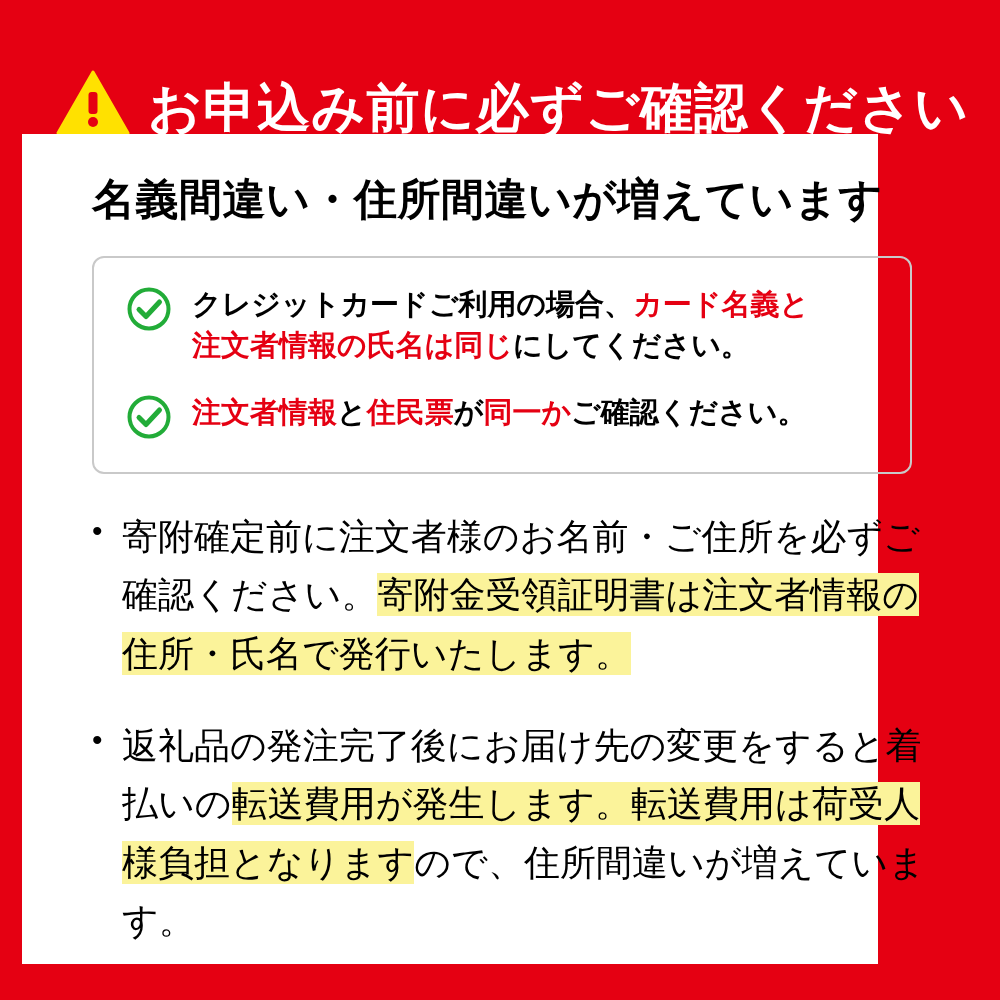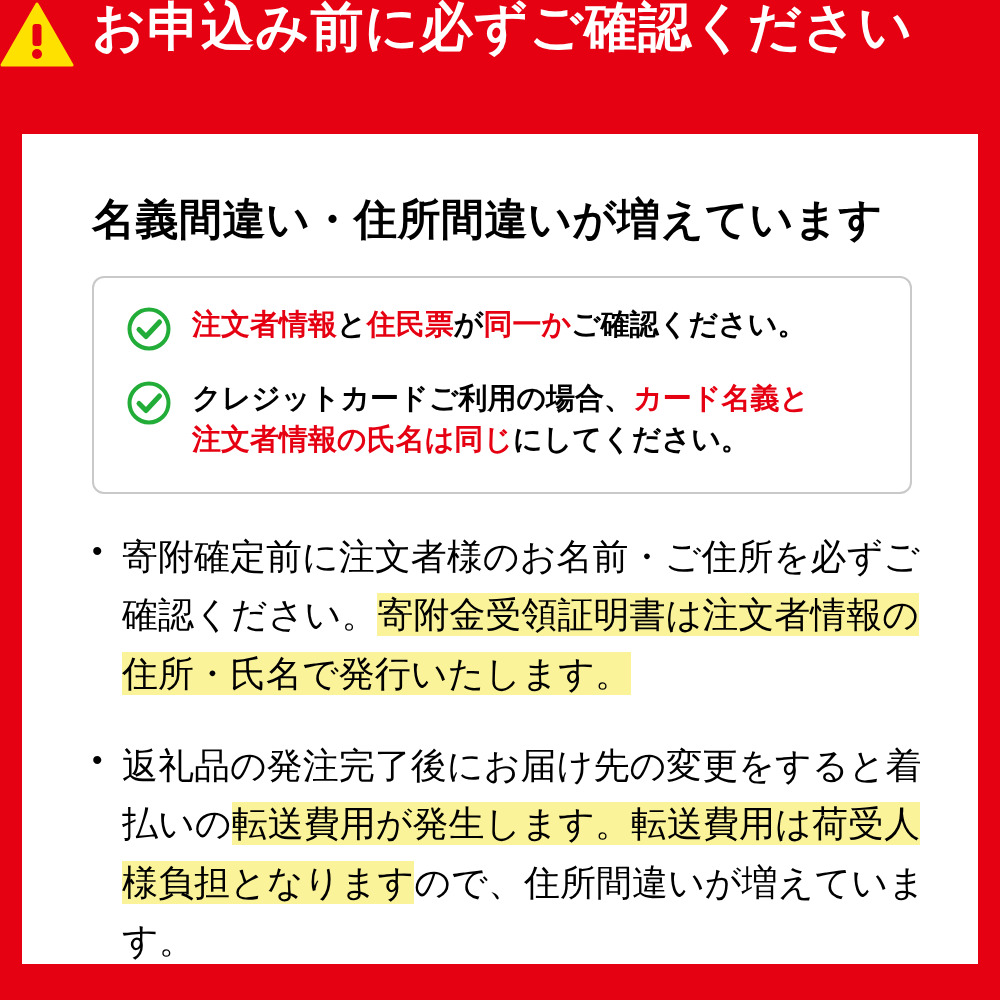--- a/index.html
+++ b/index.html
@@ -19,21 +19,22 @@
     height: 1000px;
     background: #e50012;
     box-sizing: border-box;
     padding: 0;
     overflow: hidden;
   }
   
   .banner {
     height: 134px;
     display: flex;
-    align-items: flex-start;
+    align-items: flex-end;
+    padding-left: 56px;
     box-sizing: border-box;
   }
   .warn-icon {
     width: 74px;
     height: 66px;
     flex: 0 0 auto;
     margin-right: 18px;
     position: relative;
     top: 2px;
   }
@@ -43,25 +44,25 @@
     font-weight: bold;
     letter-spacing: 1px;
     line-height: 1;
     white-space: nowrap;
   }
   
   .card {
     position: absolute;
     left: 22px;
     top: 134px;
-    width: 956px;
+    width: 856px;
     height: 830px;
     background: #ffffff;
     box-sizing: border-box;
-    padding: 44px 44px 0 44px;
+    padding: 24px 44px 0 44px;
   }
   .card-heading {
     font-size: 43px;
     font-weight: bold;
     color: #000000;
     letter-spacing: 0.5px;
     line-height: 1.2;
     margin: 16px 0 0 26px;
     white-space: nowrap;
   }
@@ -149,32 +150,32 @@
     <div class="card-heading">名義間違い・住所間違いが増えています</div>
 
     <div class="checkbox-panel">
 
       <div class="check-row">
         <svg class="check-icon" viewBox="0 0 46 46" aria-hidden="true">
           <circle cx="23" cy="23" r="19.5" fill="none" stroke="#22ac38" stroke-width="4"></circle>
           <path d="M13 23.5 L20 30.5 L33.5 16" fill="none" stroke="#22ac38" stroke-width="5" stroke-linecap="round" stroke-linejoin="round"></path>
         </svg>
         <div class="check-text">
-          <span class="red">注文者情報</span><span>と</span><span class="red">住民票</span><span>が</span><span class="red">同一か</span><span>ご確認ください。</span>
+          <span>クレジットカードご利用の場合、</span><span class="red">カード名義と</span><br>
+          <span class="red">注文者情報の氏名は同じ</span><span>にしてください。</span>
         </div>
       </div>
 
       <div class="check-row">
         <svg class="check-icon" viewBox="0 0 46 46" aria-hidden="true">
           <circle cx="23" cy="23" r="19.5" fill="none" stroke="#22ac38" stroke-width="4"></circle>
           <path d="M13 23.5 L20 30.5 L33.5 16" fill="none" stroke="#22ac38" stroke-width="5" stroke-linecap="round" stroke-linejoin="round"></path>
         </svg>
         <div class="check-text">
-          <span>クレジットカードご利用の場合、</span><span class="red">カード名義と</span><br>
-          <span class="red">注文者情報の氏名は同じ</span><span>にしてください。</span>
+          <span class="red">注文者情報</span><span>と</span><span class="red">住民票</span><span>が</span><span class="red">同一か</span><span>ご確認ください。</span>
         </div>
       </div>
 
     </div>
 
     <div class="bullets">
 
       <div class="bullet">
         <div class="bullet-dot">•</div>
         <div class="bullet-body">

